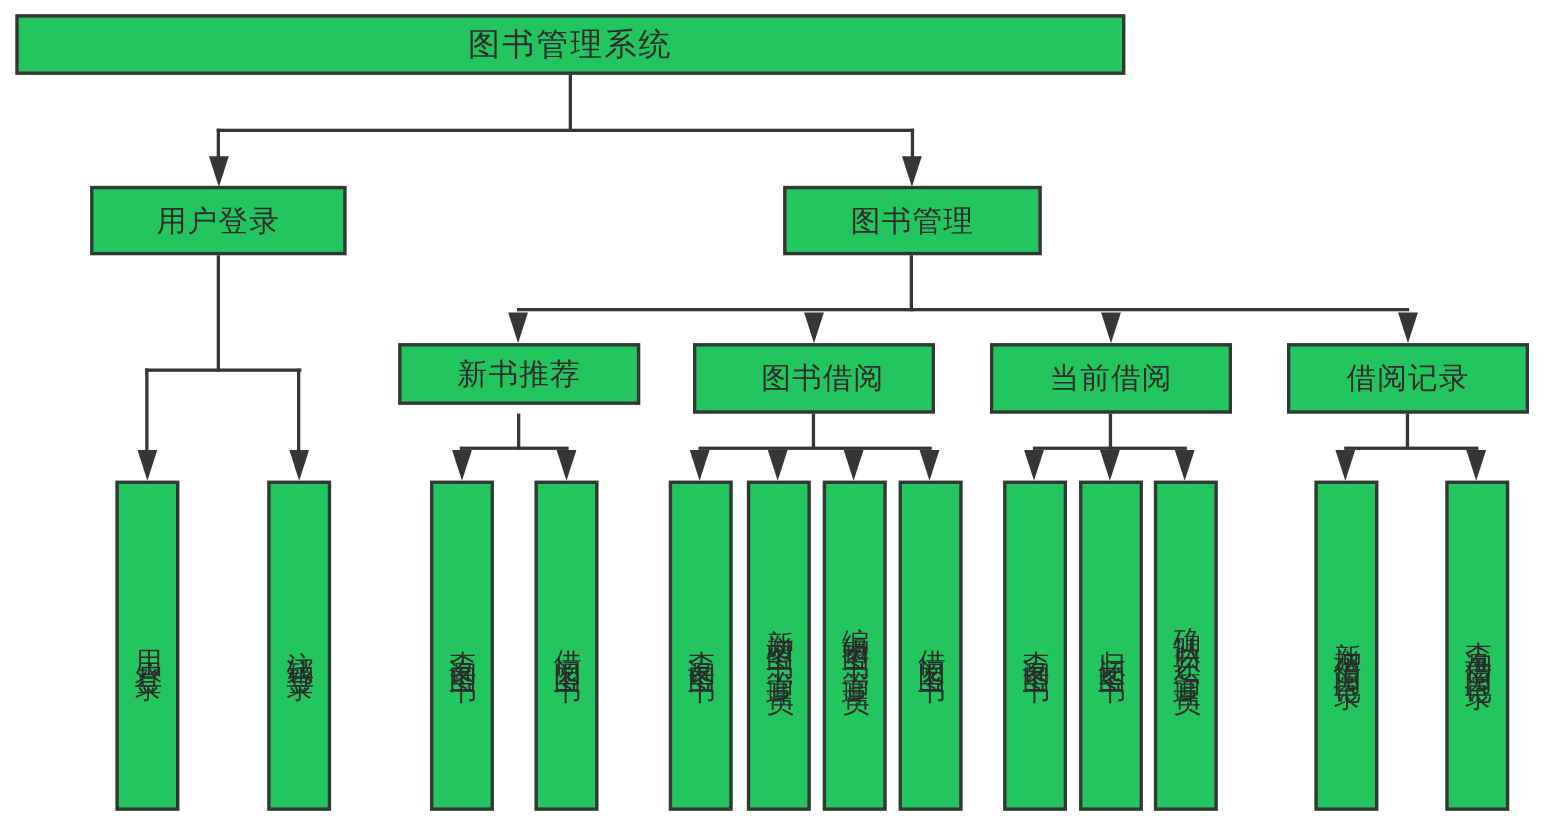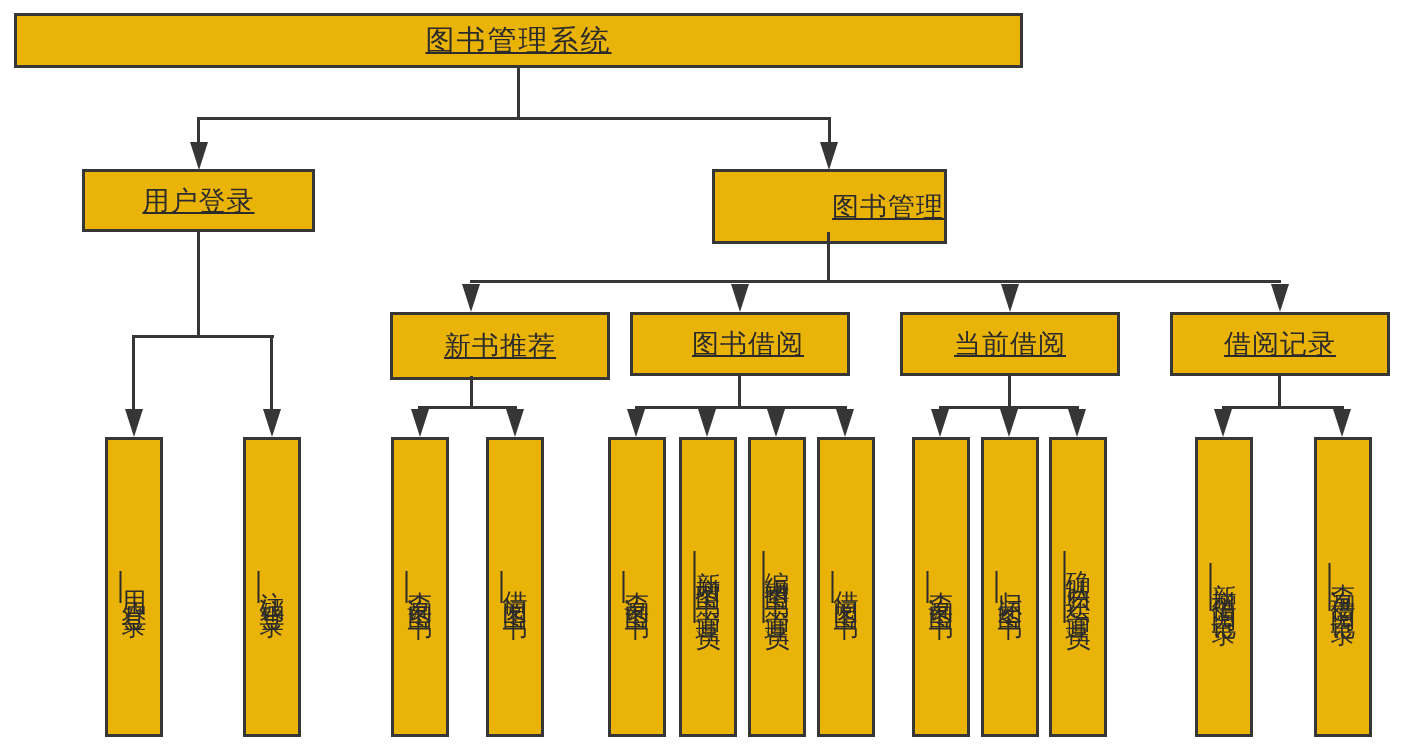--- a/index.html
+++ b/index.html
@@ -6,28 +6,27 @@
   #stage{
     position:relative;
     width:1405px;height:747px;
     background:#ffffff;
     font-family:"Liberation Sans", sans-serif;
     overflow:hidden;
   }
   .box{
     position:absolute;
     box-sizing:border-box;
-    background:#eab308;
+    background:#22c55e;
     border:3px solid #363636;
     color:#2b2b2b;
     display:flex;
     align-items:center;
     justify-content:center;
     text-align:center;
-    text-decoration:underline;
   }
   .hbox{font-size:27px;letter-spacing:1px;}
   .root{font-size:29px;letter-spacing:2px;}
   .vbox{
     writing-mode:vertical-rl;
     text-orientation:mixed;
     font-size:25px;
     letter-spacing:8px;
     line-height:1;
   }
@@ -60,39 +59,39 @@
   <div class="line" style="left:517px;top:68px;width:3px;height:52px;"></div>
   <div class="line" style="left:197px;top:117px;width:634px;height:3px;"></div>
   <div class="line" style="left:197px;top:117px;width:3px;height:28px;"></div>
   <div class="line" style="left:828px;top:117px;width:3px;height:28px;"></div>
   <div class="arrow" style="left:190px;top:142px;"></div>
   <div class="arrow" style="left:820px;top:142px;"></div>
 
   <div class="box hbox" style="left:82px;top:169px;width:233px;height:63px;">
     <span>用户登录</span>
   </div>
-  <div class="box hbox" style="left:712px;top:169px;width:235px;height:75px;justify-content:flex-end;">
+  <div class="box hbox" style="left:712px;top:169px;width:235px;height:63px;">
     <span>图书管理</span>
   </div>
 
   <div class="line" style="left:197px;top:232px;width:3px;height:106px;"></div>
   <div class="line" style="left:132px;top:335px;width:142px;height:3px;"></div>
   <div class="line" style="left:132px;top:335px;width:3px;height:76px;"></div>
   <div class="line" style="left:270px;top:335px;width:3px;height:76px;"></div>
   <div class="arrow" style="left:125px;top:409px;"></div>
   <div class="arrow" style="left:263px;top:409px;"></div>
 
   <div class="line" style="left:827px;top:232px;width:3px;height:51px;"></div>
   <div class="line" style="left:470px;top:280px;width:811px;height:3px;"></div>
   <div class="arrow" style="left:462px;top:284px;"></div>
   <div class="arrow" style="left:731px;top:284px;"></div>
   <div class="arrow" style="left:1001px;top:284px;"></div>
   <div class="arrow" style="left:1271px;top:284px;"></div>
 
-  <div class="box hbox" style="left:362px;top:312px;width:220px;height:68px;margin-left:28px;">
+  <div class="box hbox" style="left:362px;top:312px;width:220px;height:56px;">
     <span>新书推荐</span>
   </div>
   <div class="box hbox" style="left:630px;top:312px;width:220px;height:64px;padding-left:16px;">
     <span>图书借阅</span>
   </div>
   <div class="box hbox" style="left:900px;top:312px;width:220px;height:64px;">
     <span>当前借阅</span>
   </div>
   <div class="box hbox" style="left:1170px;top:312px;width:220px;height:64px;">
     <span>借阅记录</span>

